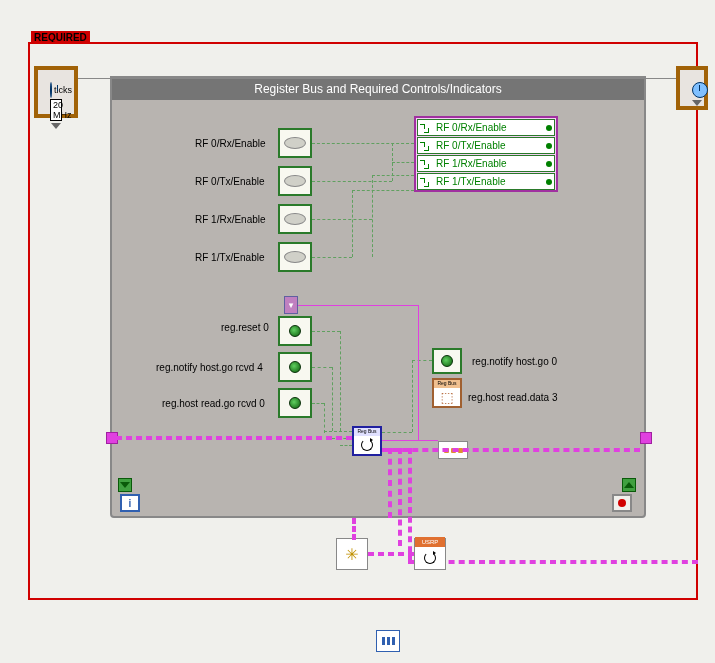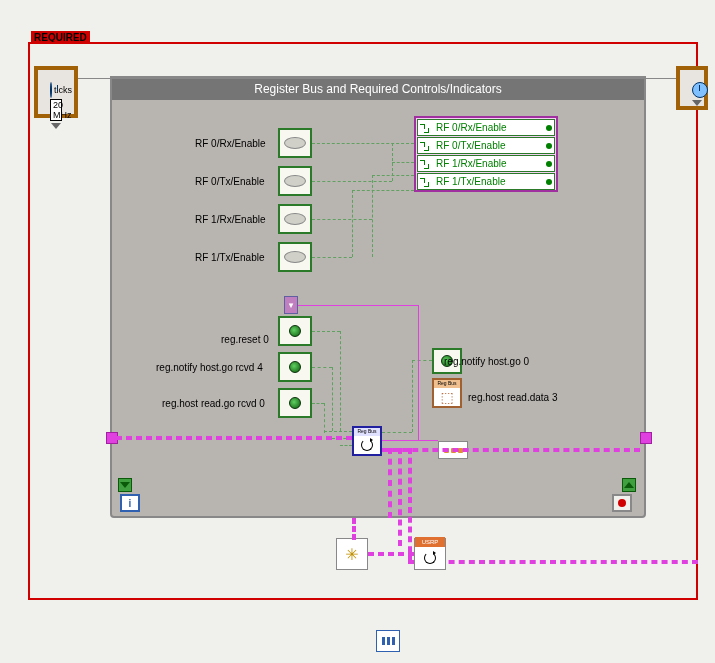--- a/index.html
+++ b/index.html
@@ -428,39 +428,39 @@
       </div>
     <div class="indicator-row">
         <span class="wave-icn"></span>
         <span>RF 1/Tx/Enable</span>
         <span class="small-circle"></span>
       </div>
   </div>
 
   <div class="fifo-arrow">▾</div>
 
-  <div class="control-label" style="left:221px;top:334px">reg.reset 0</div>
+  <div class="control-label" style="left:221px;top:322px">reg.reset 0</div>
   <div class="bool-node" style="left:278px;top:316px">
       <div class="bool-led"></div>
     </div>
 
   <div class="control-label" style="left:156px;top:362px">reg.notify host.go rcvd 4</div>
   <div class="bool-node" style="left:278px;top:352px">
       <div class="bool-led"></div>
     </div>
 
   <div class="control-label" style="left:162px;top:398px">reg.host read.go rcvd 0</div>
   <div class="bool-node" style="left:278px;top:388px">
       <div class="bool-led"></div>
     </div>
 
   <div class="bool-node" style="left:432px;top:348px;width:30px;height:26px">
       <div class="bool-led"></div>
     </div>
-  <div class="control-label" style="left:444px;top:356px">reg.notify host.go 0</div>
+  <div class="control-label" style="left:472px;top:356px">reg.notify host.go 0</div>
 
   <div class="regbus-node" style="left:432px;top:378px;border-color:#a06030">
     <div class="regbus-hdr" style="background:#f0c090">Reg Bus</div>
     <div class="regbus-body">
         <span style="color:#b06030;font-size:14px">⬚</span>
       </div>
   </div>
   <div class="control-label" style="left:468px;top:392px">reg.host read.data 3</div>
 
   <div class="regbus-node" style="left:352px;top:426px">

